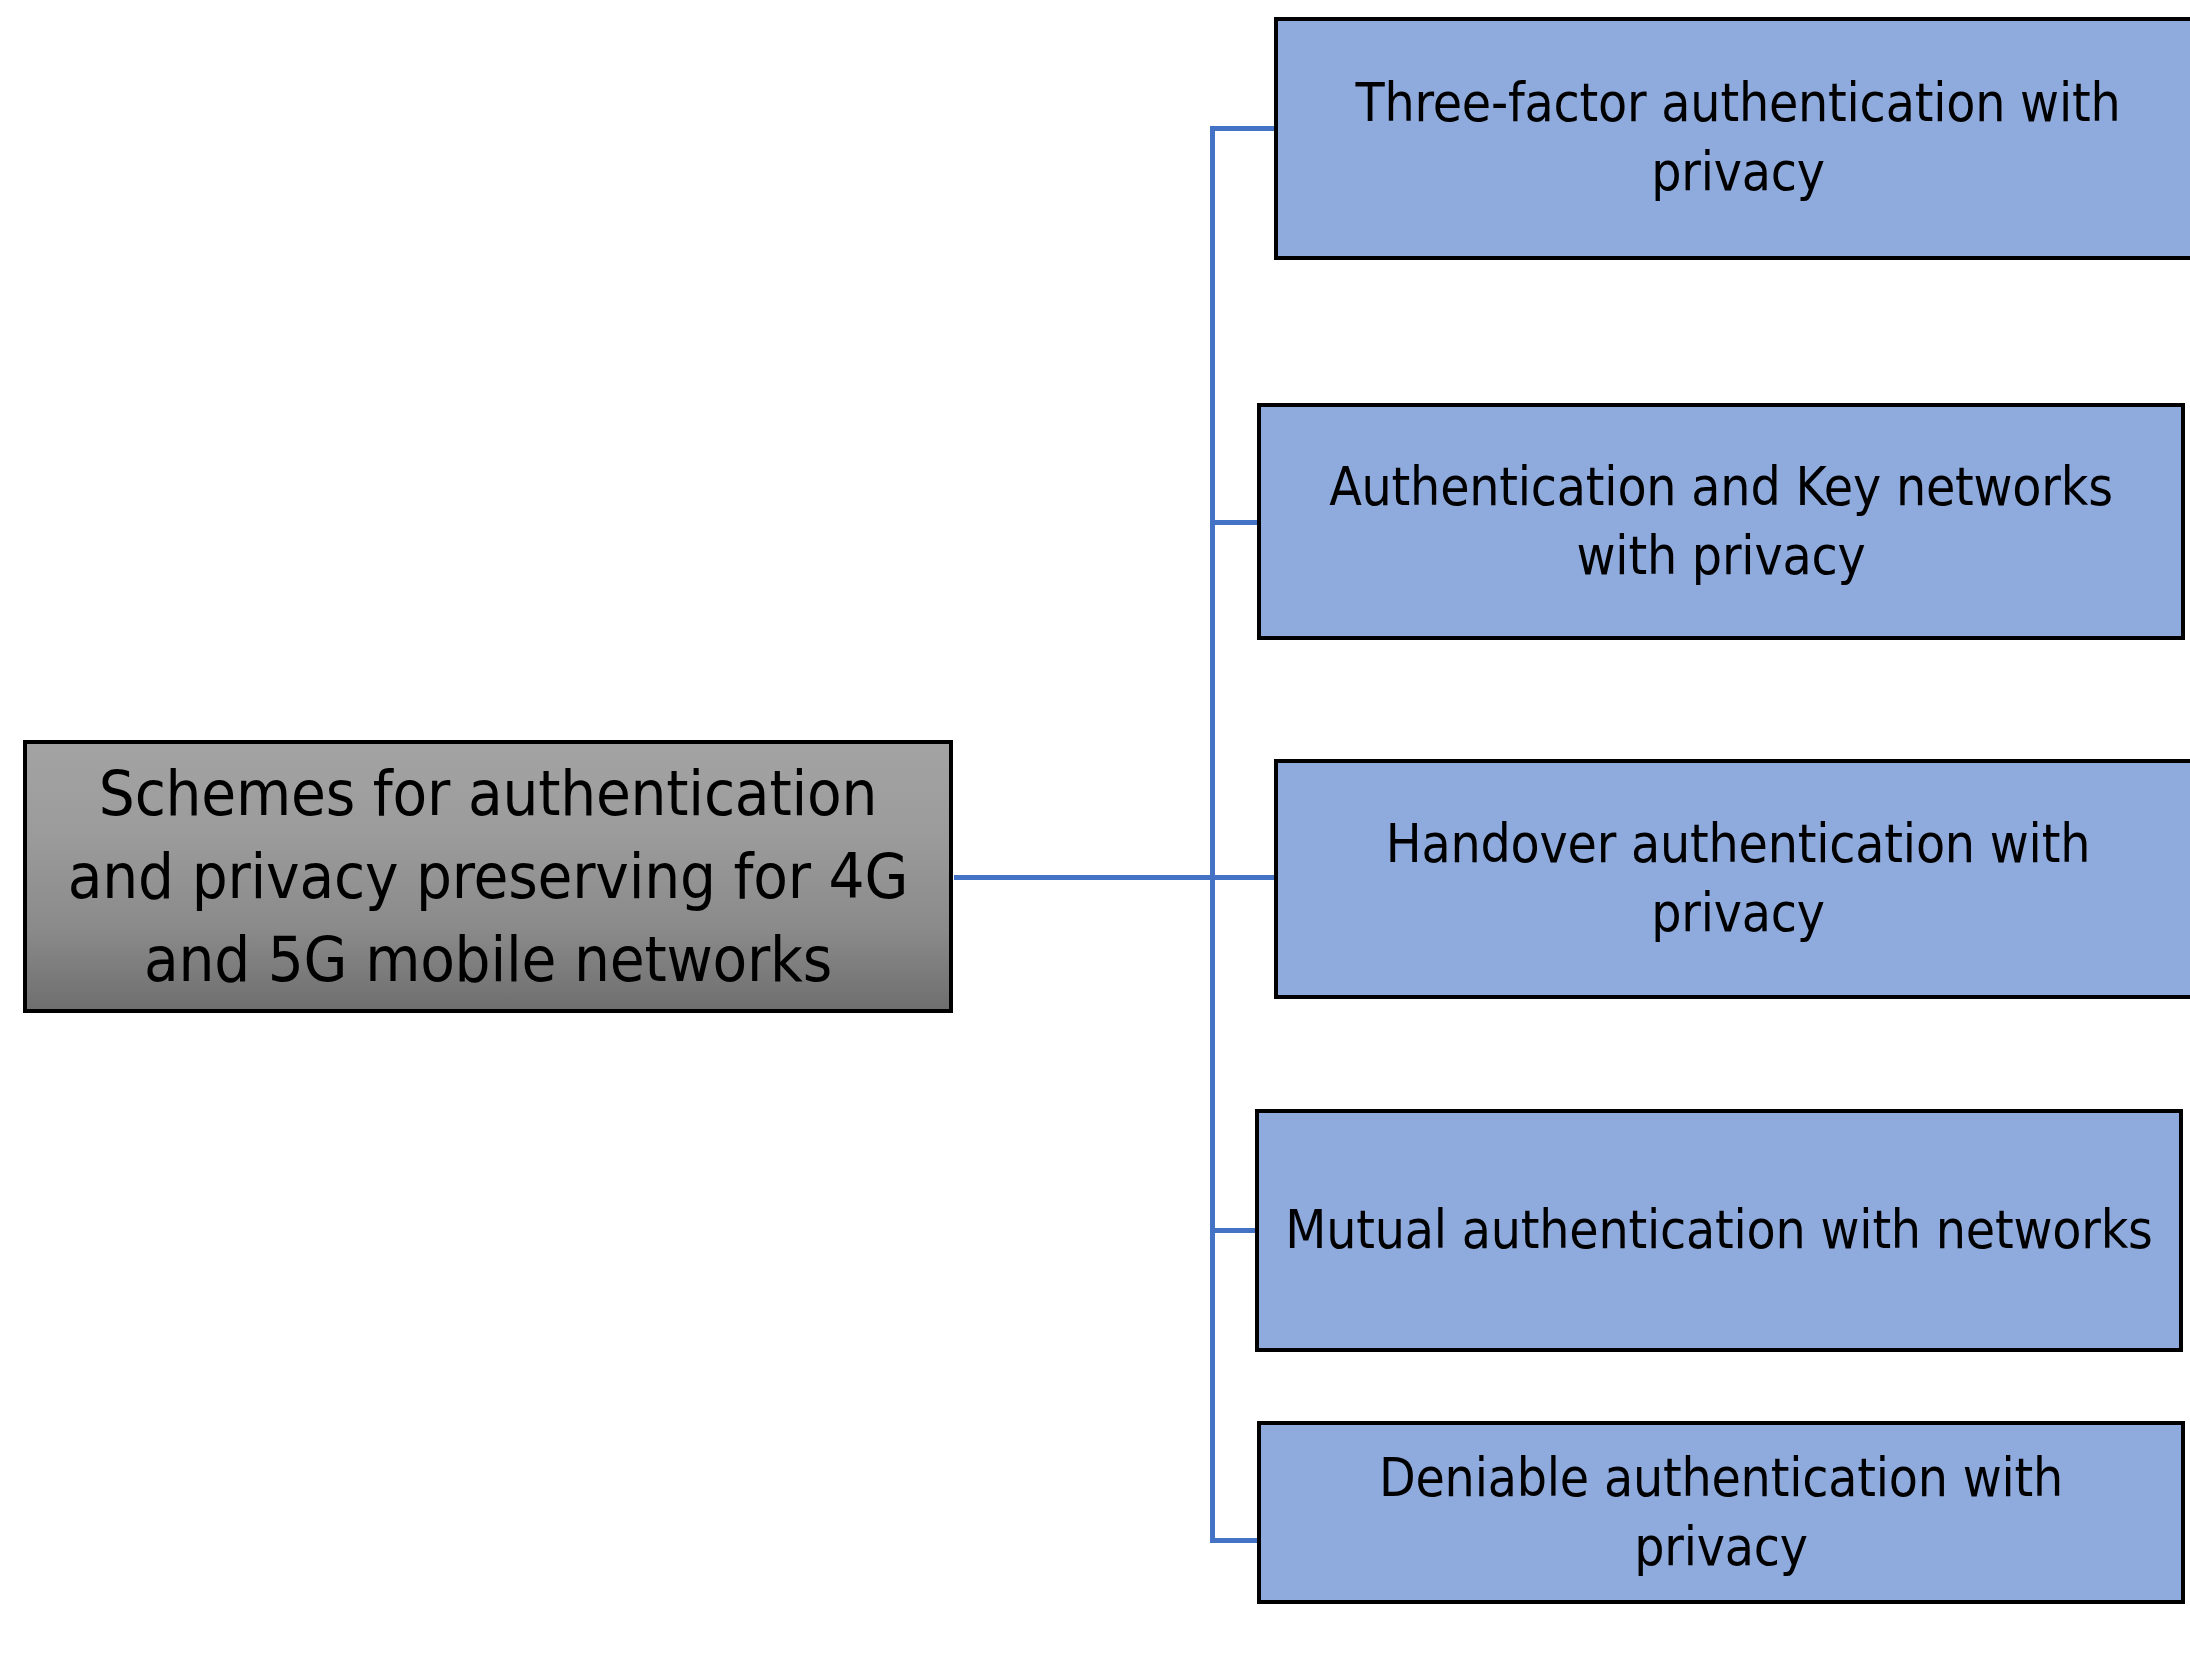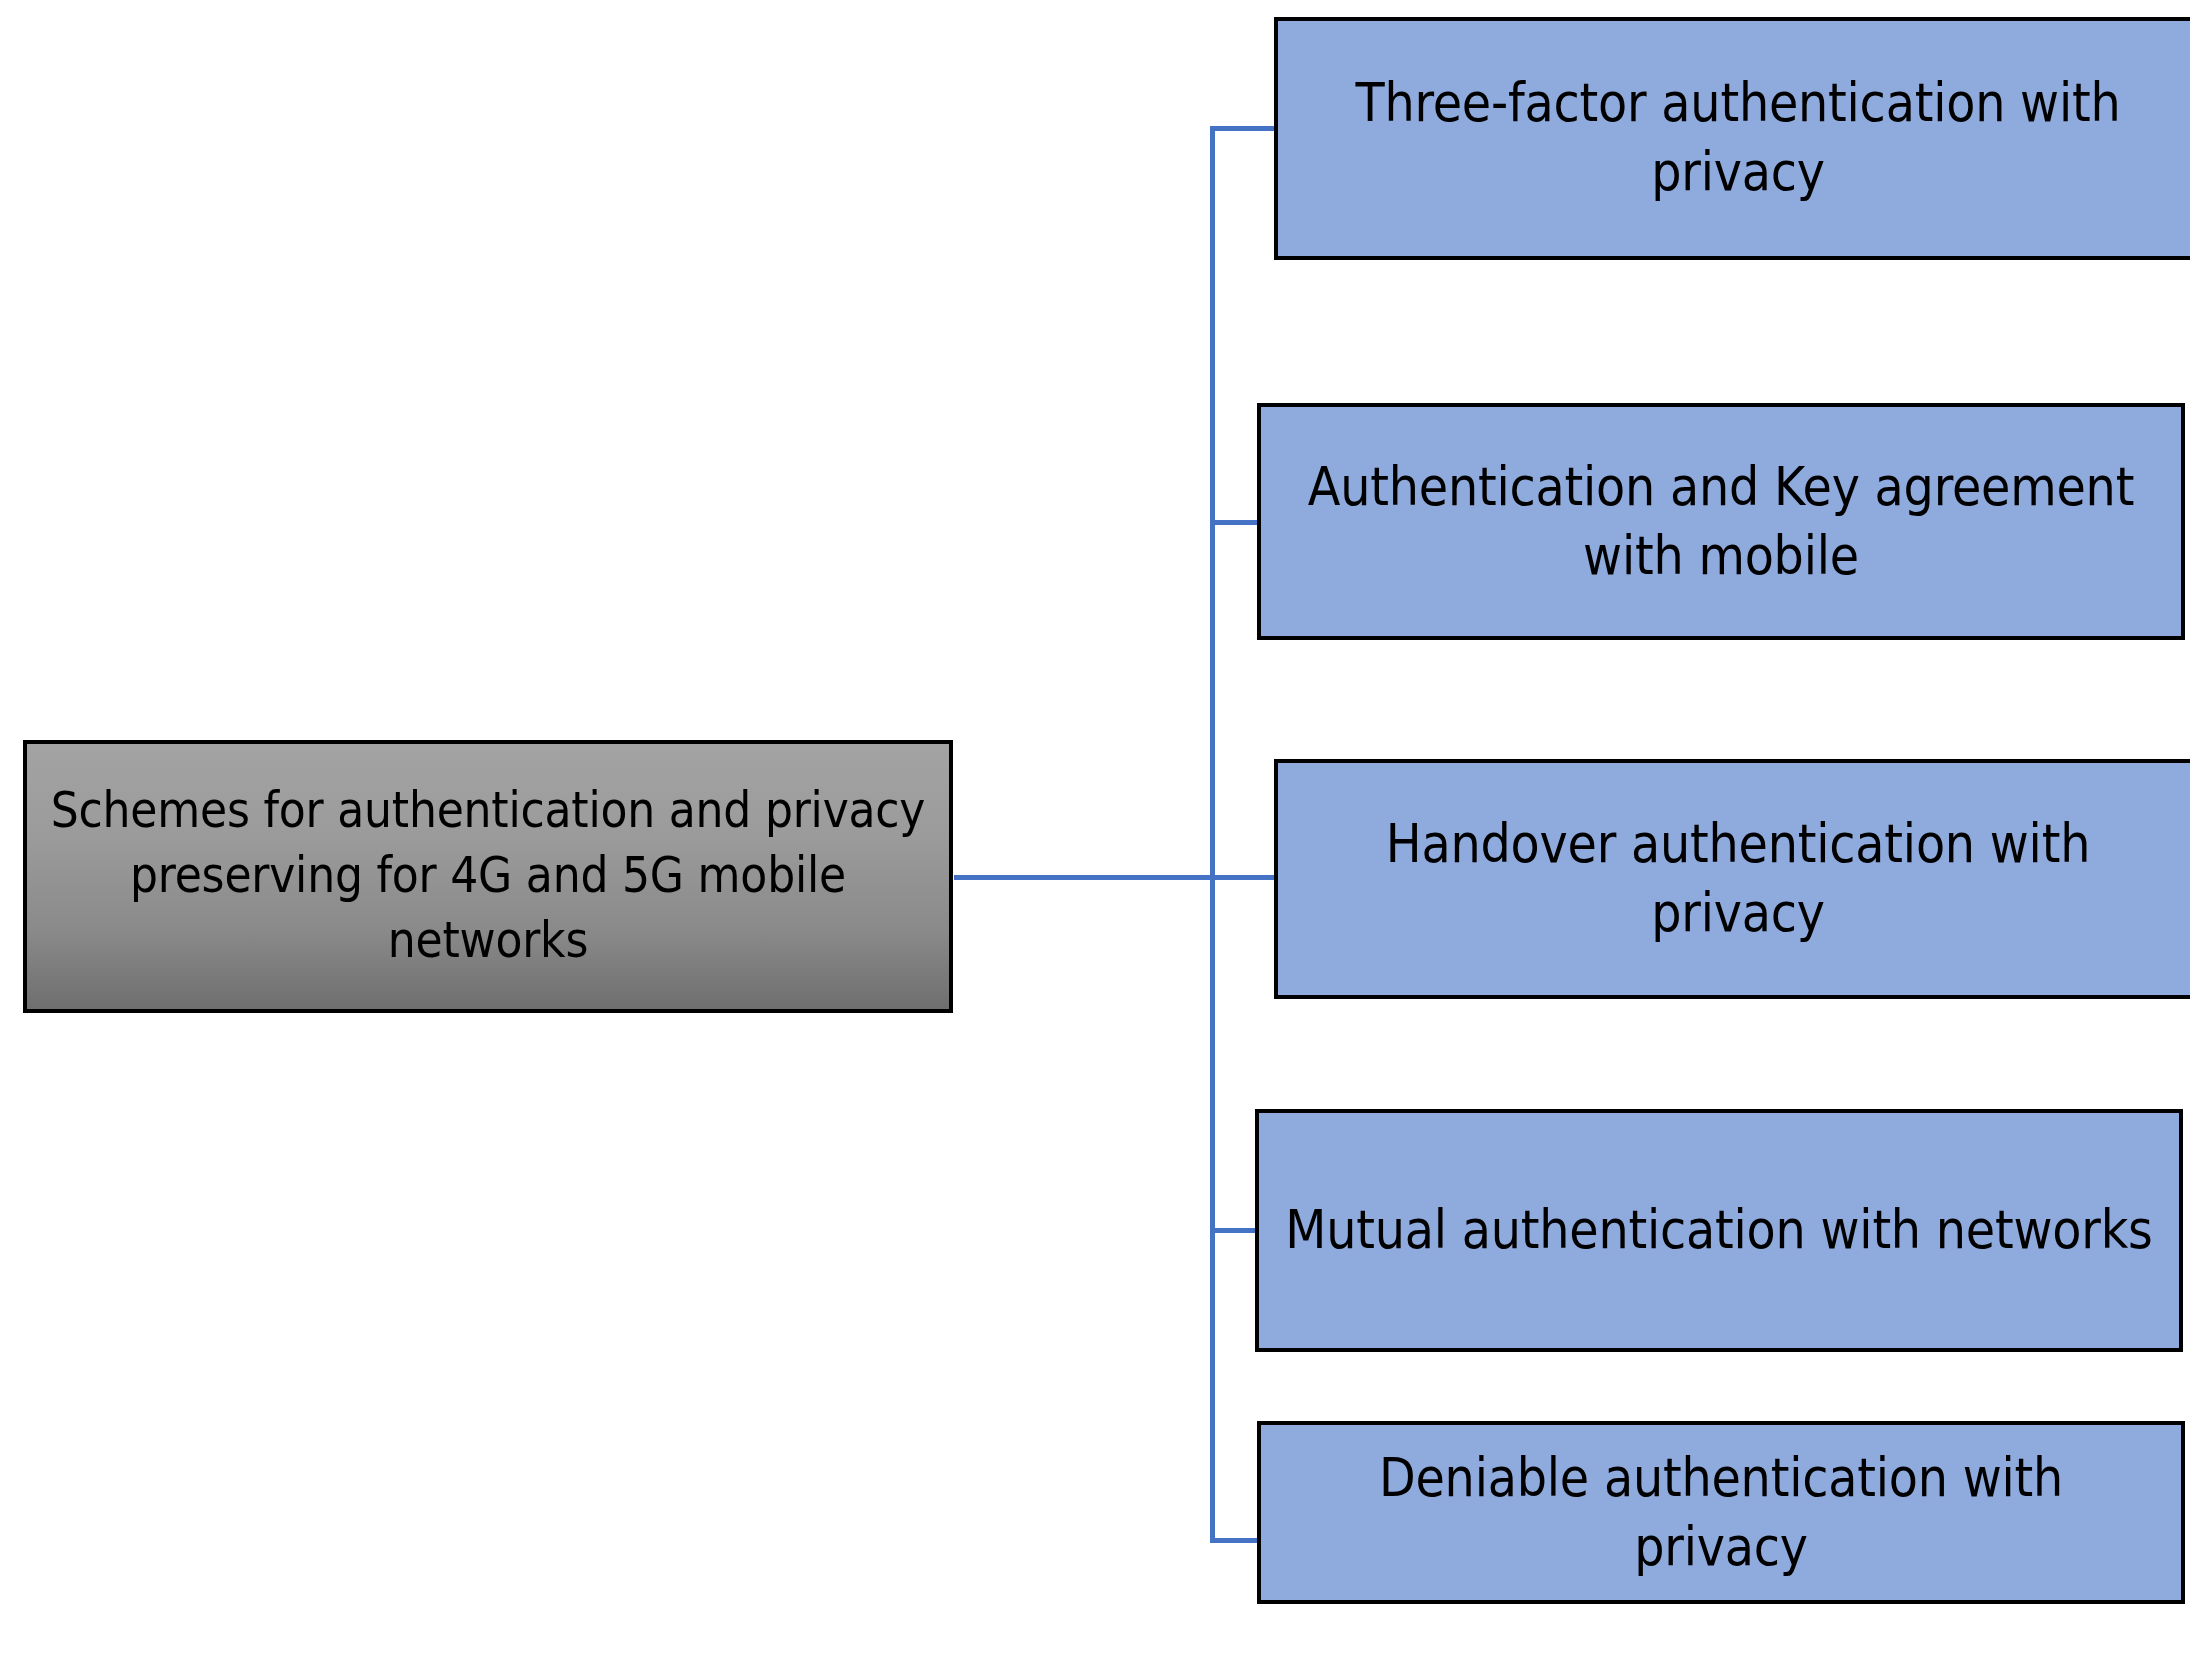--- a/index.html
+++ b/index.html
@@ -27,21 +27,21 @@
     height: 273px;
     box-sizing: border-box;
     border: 4.6px solid #000000;
     background: linear-gradient(to bottom, #a3a3a3 0%, #9b9b9b 35%, #8a8a8a 70%, #6f6f6f 100%);
     display: flex;
     align-items: center;
     justify-content: center;
     z-index: 3;
   }
   .root-label {
-    font-size: 49px;
+    font-size: 63px;
     line-height: 1.32;
     color: #000000;
     text-align: center;
     letter-spacing: -0.2px;
     padding: 0 10px;
     font-family: "DejaVu Sans Condensed", "Liberation Sans Narrow", "Liberation Sans", sans-serif;
   }
 
   
   .child-node {
@@ -108,21 +108,21 @@
 
   <div class="root-node">
     <span class="root-label">Schemes for authentication and privacy preserving for 4G and 5G mobile networks</span>
   </div>
 
   <div class="child-node" id="child-0">
     <span class="child-label">Three-factor authentication with privacy</span>
   </div>
 
   <div class="child-node" id="child-1">
-    <span class="child-label">Authentication and Key agreement with mobile</span>
+    <span class="child-label">Authentication and Key networks with privacy</span>
   </div>
 
   <div class="child-node" id="child-2">
     <span class="child-label">Handover authentication with privacy</span>
   </div>
 
   <div class="child-node" id="child-3">
     <span class="child-label">Mutual authentication with networks</span>
   </div>
 

